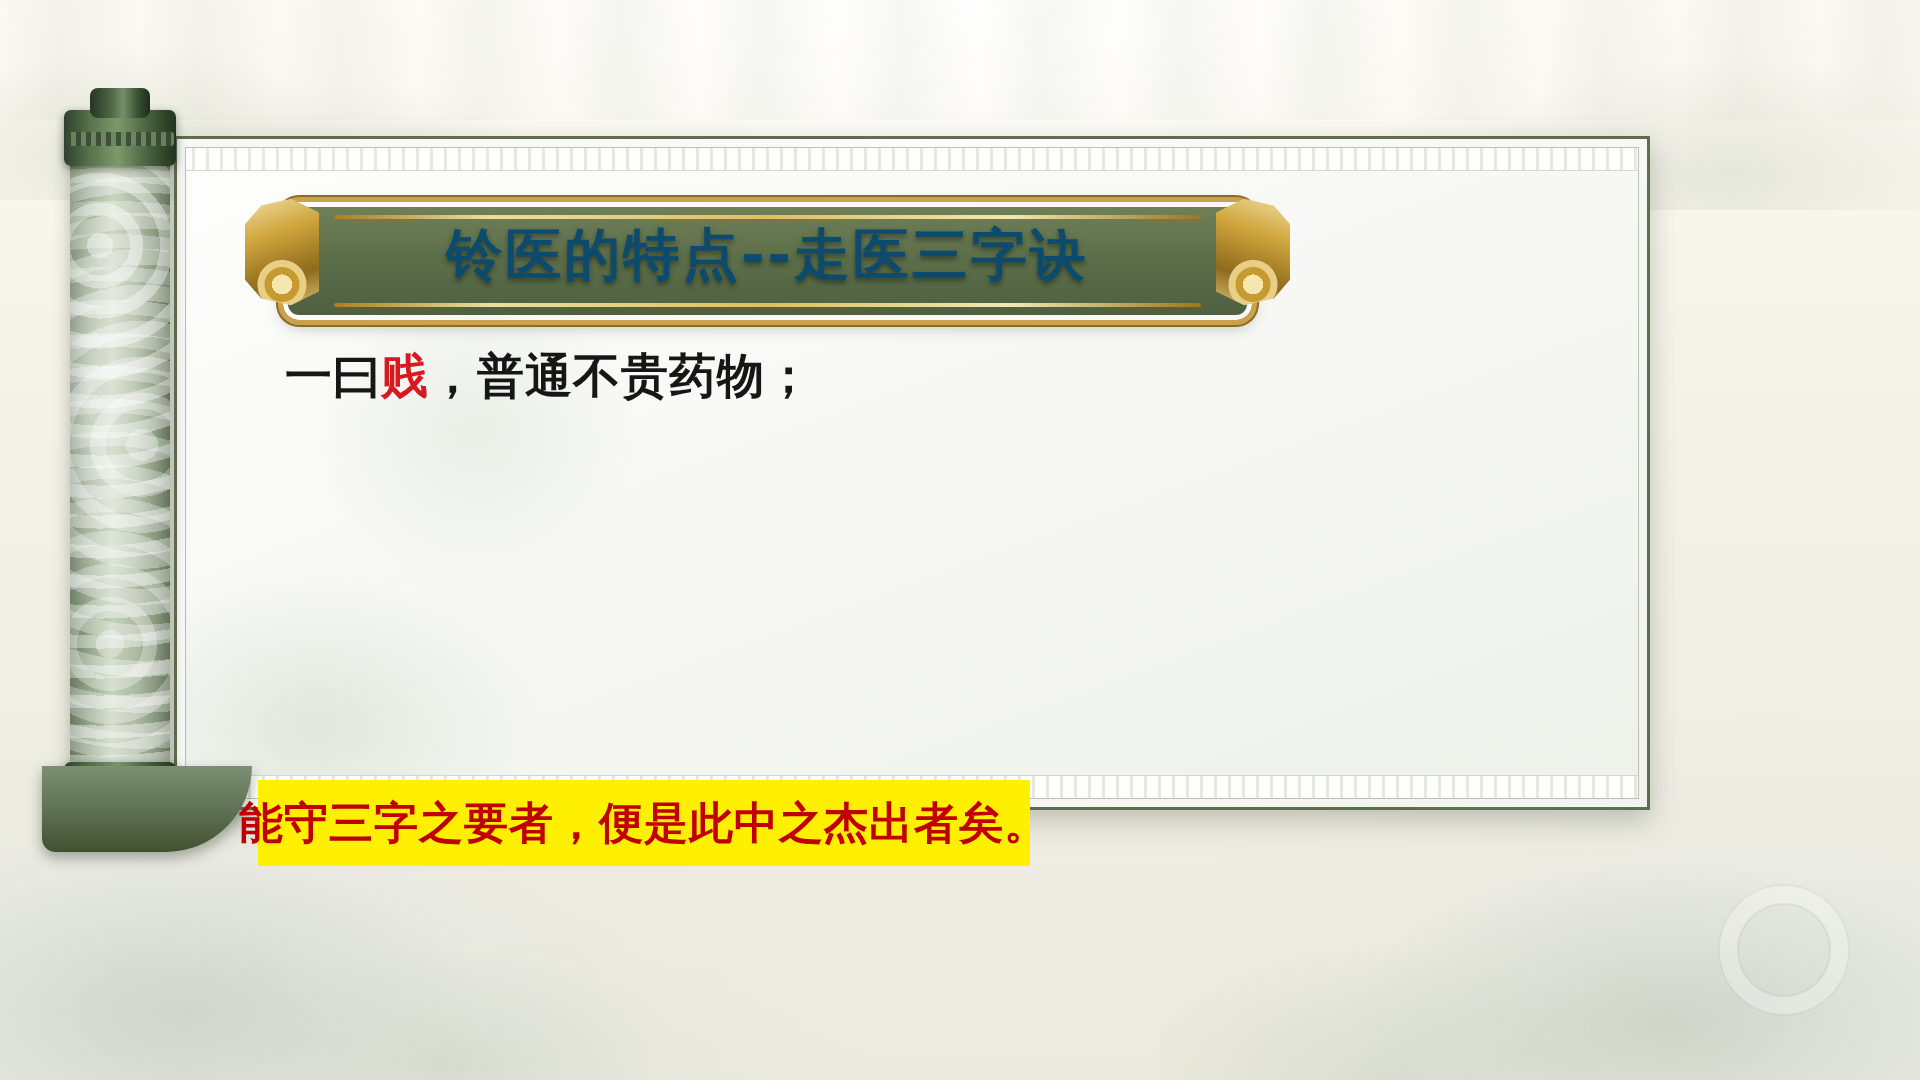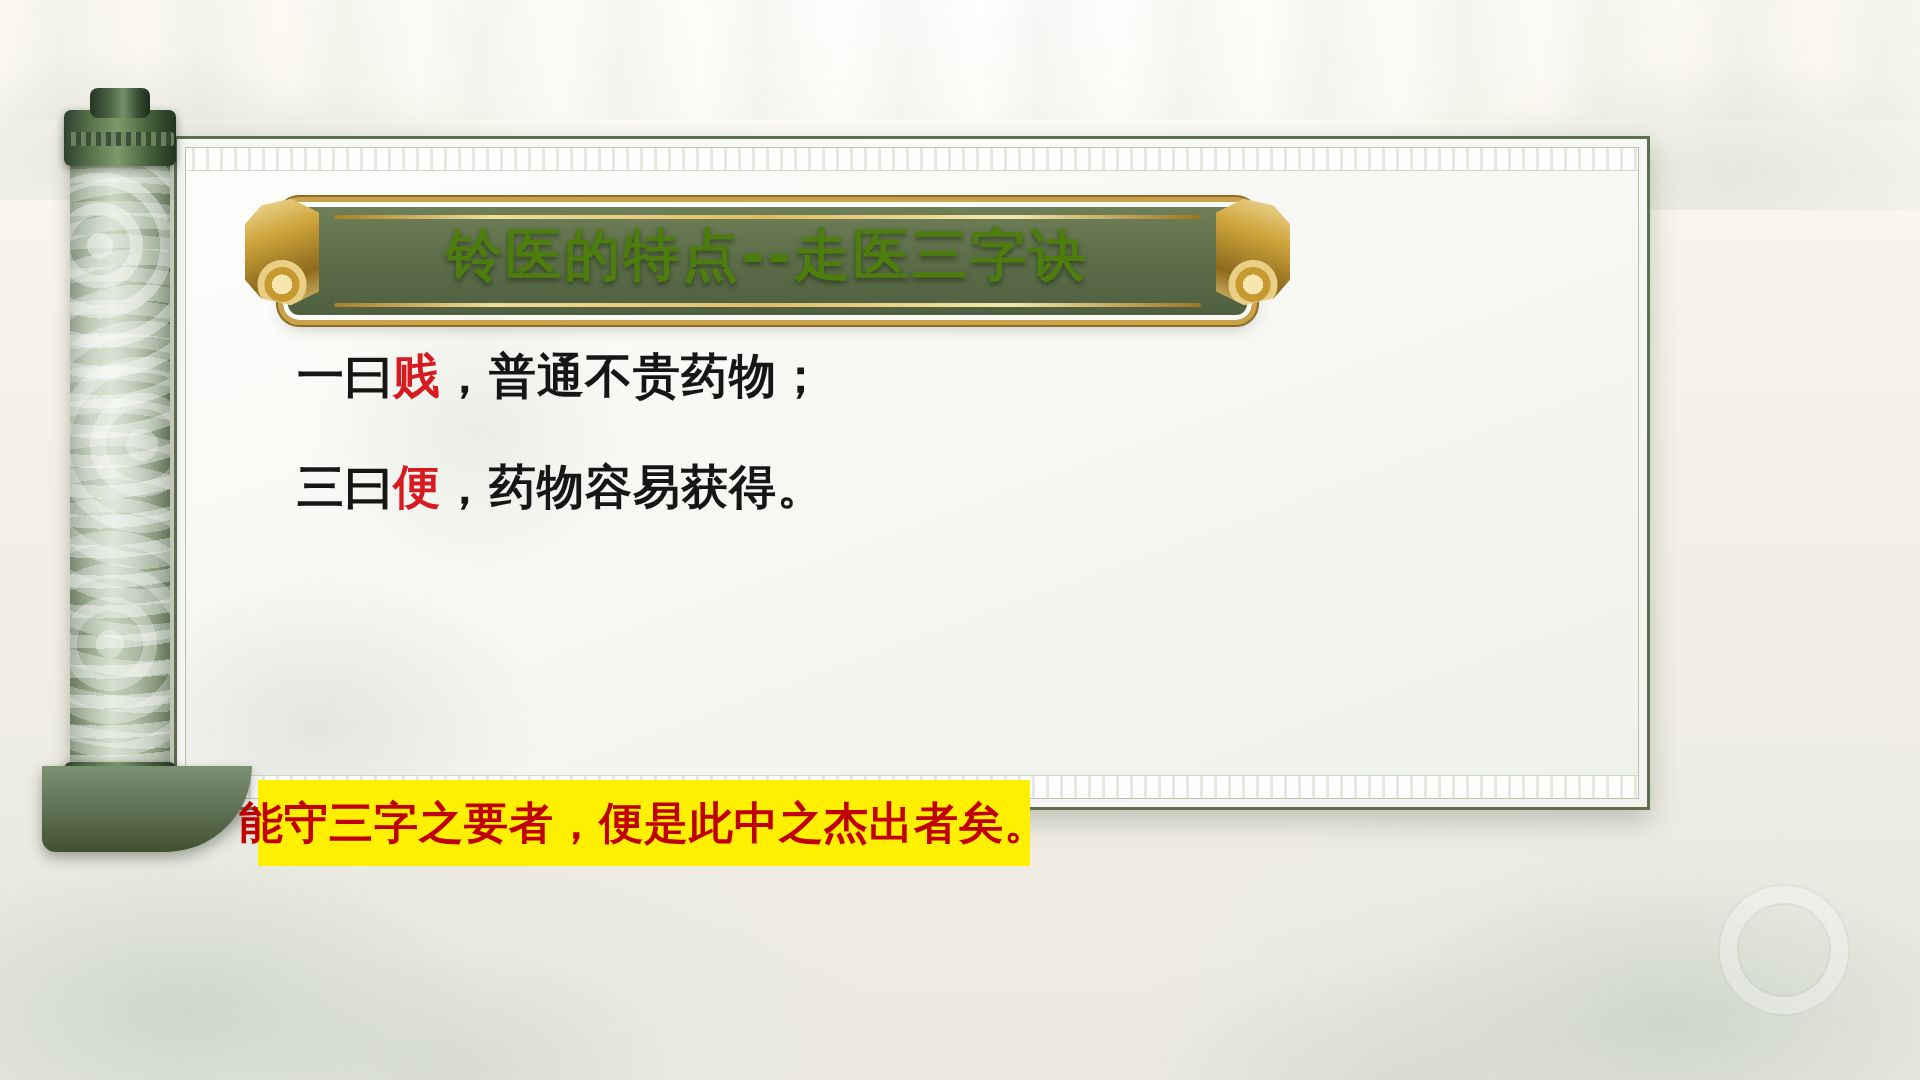--- a/index.html
+++ b/index.html
@@ -104,37 +104,37 @@
     background:linear-gradient(180deg,#6f7f58 0%,#5c6e49 48%,#4e6040 100%);
     border:5px solid transparent;
     background-clip:padding-box;
     box-shadow:0 0 0 5px #caa24a, 0 0 0 7px #8c6c25, 0 6px 16px rgba(50,60,40,.35);}
   .banner-gold-line{position:absolute;left:46px;right:46px;height:4px;border-radius:4px;
     background:linear-gradient(90deg,#a87f24,#f2dc9a 18%,#e0bd63 50%,#f6e6ad 78%,#9c7620);}
   .banner-gold-line.t{top:8px;}
   .banner-gold-line.b{bottom:8px;}
   .banner-title{position:absolute;left:38px;right:38px;top:0;height:100%;
     display:flex;align-items:center;justify-content:center;
-    color:#4d7c0f;font-size:56px;font-weight:bold;letter-spacing:3px;
+    color:#0c4a6e;font-size:56px;font-weight:bold;letter-spacing:3px;
     text-shadow:0 3px 5px rgba(25,35,20,.55);white-space:nowrap;}
   
   .cap{position:absolute;top:-8px;width:74px;height:116px;}
   .cap.left{left:0;}
   .cap.right{right:0;}
   .cap .swirl{position:absolute;inset:0;
     background:
       radial-gradient(circle at 50% 78%, #f7e6ae 0 10px, #c79a31 10px 17px, rgba(0,0,0,0) 18px),
       radial-gradient(circle at 50% 78%, rgba(0,0,0,0) 17px, #e9cf86 17px 24px, rgba(0,0,0,0) 25px),
       linear-gradient(160deg,#f4e3ab 0%,#cfa53c 35%,#8e6b1d 70%,#e3c87c 100%);
     clip-path:polygon(0% 26%,22% 10%,62% 4%,100% 16%,100% 84%,62% 96%,22% 90%,0% 74%);
     border-radius:12px;}
   .cap.right .swirl{transform:scaleX(-1);}
 
   
-  .lines{position:absolute;left:297px;top:345px;width:1100px;}
+  .lines{position:absolute;left:285px;top:345px;width:1100px;}
   .line{font-size:47px;font-weight:bold;color:#161616;letter-spacing:1px;
     margin-bottom:48px;white-space:nowrap;
     font-family:"DejaVu Sans","Liberation Sans",sans-serif;}
   .hl{color:#d71920;}
 
   
   .highlight{position:absolute;left:258px;top:780px;width:772px;height:86px;
     background:#ffef00;display:flex;align-items:center;justify-content:center;}
   .highlight-text{font-size:44px;font-weight:bold;color:#c00000;letter-spacing:1px;
     white-space:nowrap;}
@@ -188,20 +188,17 @@
   <div class="cap right">
     <div class="swirl"></div>
   </div>
   <div class="banner-title">铃医的特点--走医三字诀</div>
 </div>
 
 <div class="lines">
   <div class="line">
     <span>一曰</span><span class="hl">贱</span><span>，普通不贵药物；</span>
   </div>
-  <div class="line">
-    <span>三曰</span><span class="hl">便</span><span>，药物容易获得。</span>
-  </div>
 </div>
 
 <div class="highlight">
   <div class="highlight-text">能守三字之要者，便是此中之杰出者矣。</div>
 </div>
 
 </body></html>

